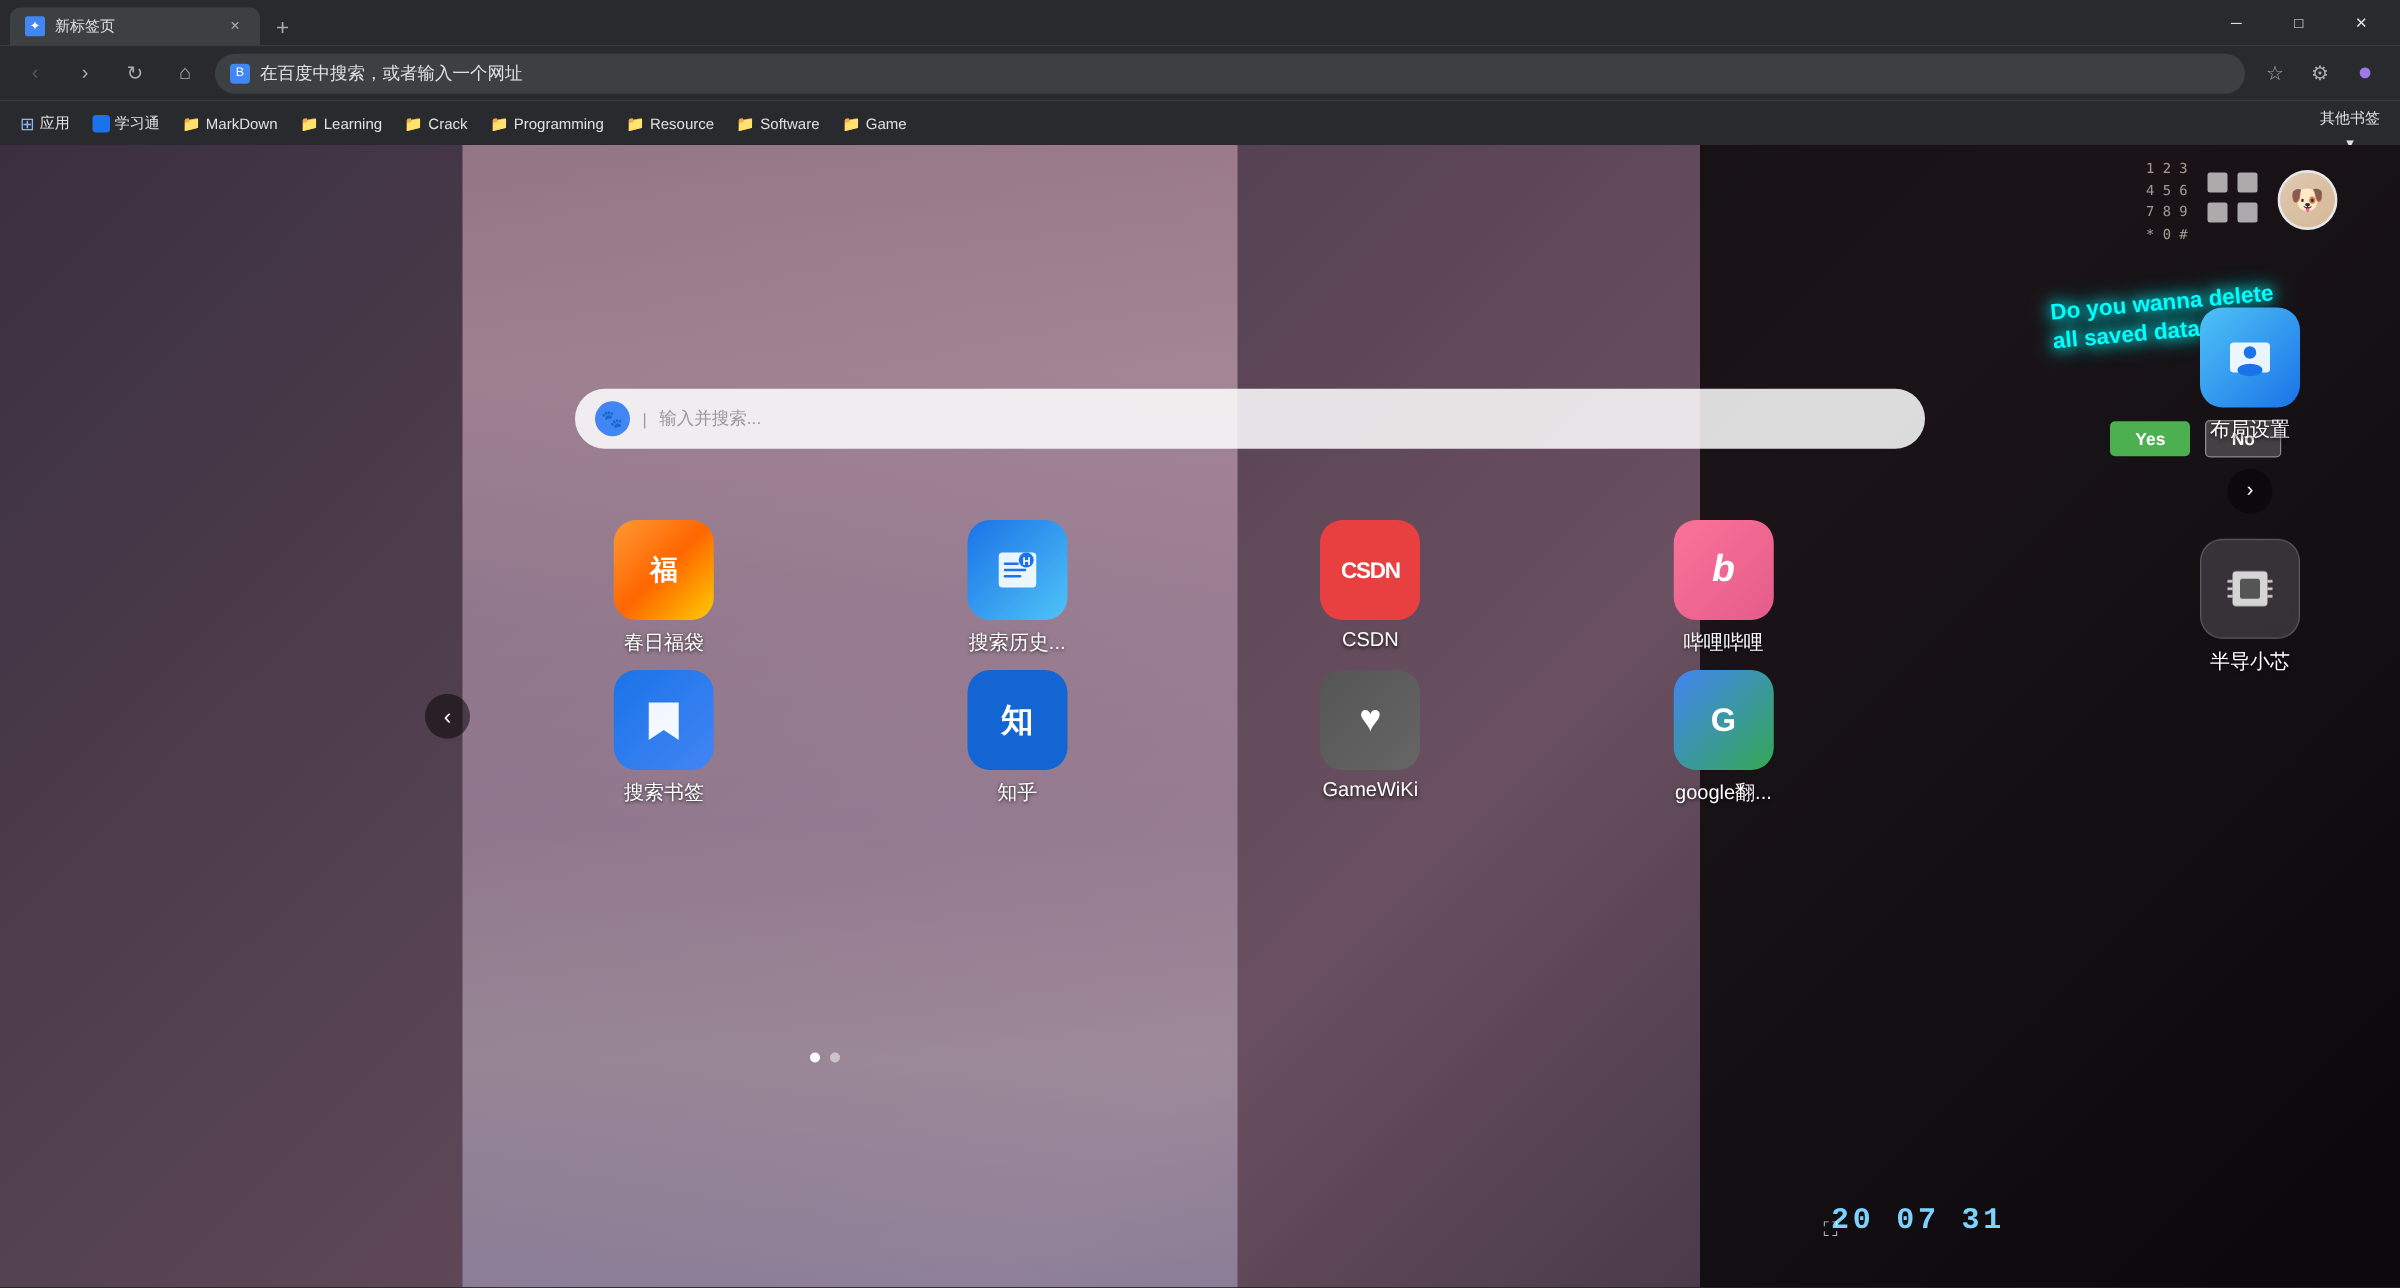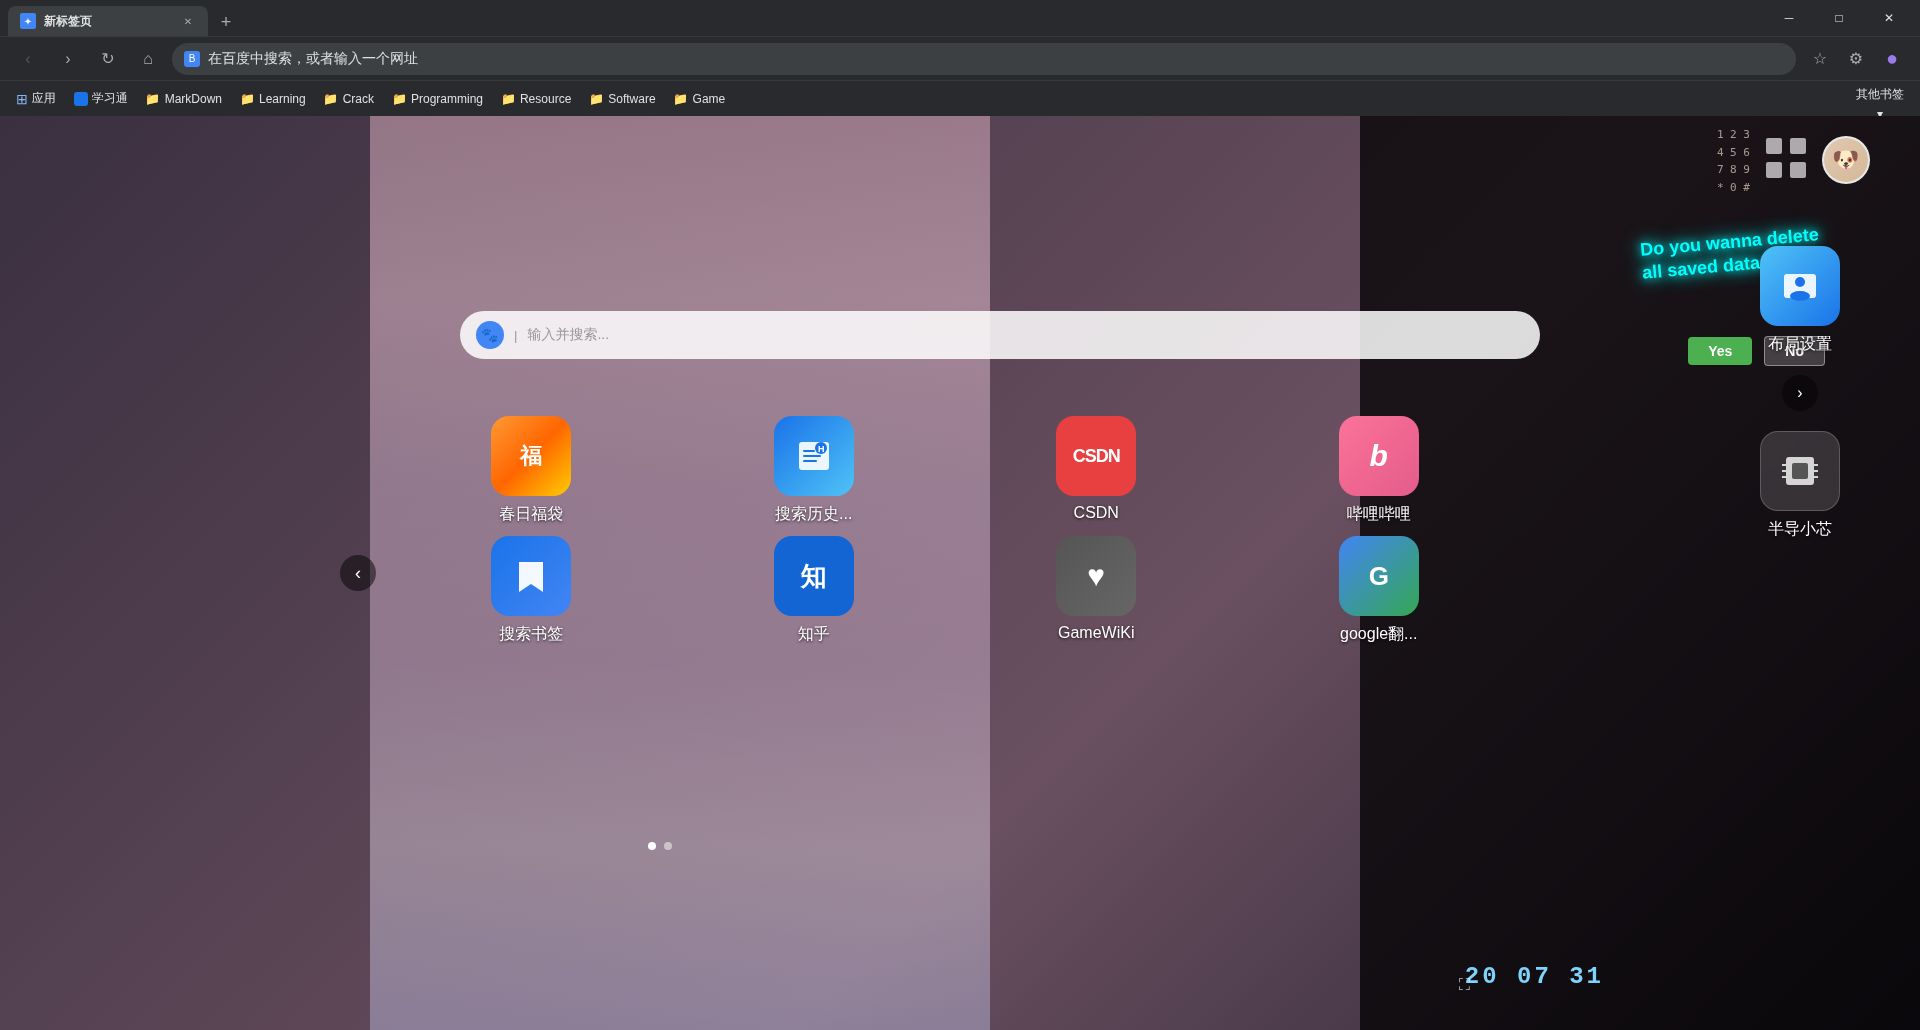--- a/index.html
+++ b/index.html
@@ -14,21 +14,21 @@
       padding: 0 8px; gap: 4px;
     }
     .tab-area { display: flex; align-items: flex-end; flex: 1; height: 100%; }
     .tab {
       height: 30px; background: #3c4043; border-radius: 8px 8px 0 0;
       display: flex; align-items: center; padding: 0 12px; gap: 8px;
       font-size: 12px; color: #e0e0e0; min-width: 200px; max-width: 240px;
       position: relative; margin-top: 6px;
     }
     .tab .favicon { width: 16px; height: 16px; background: #4285f4; border-radius: 2px; font-size: 10px; display: flex; align-items: center; justify-content: center; color: white; }
-    .tab .tab-title { flex: 1; overflow: hidden; text-overflow: ellipsis; white-space: nowrap; font-weight: bold; }
+    .tab .tab-title { flex: 1; overflow: hidden; text-overflow: ellipsis; white-space: nowrap; }
     .tab .close-btn { width: 16px; height: 16px; border-radius: 50%; display: flex; align-items: center; justify-content: center; font-size: 10px; color: #aaa; cursor: pointer; }
     .new-tab-btn { width: 28px; height: 28px; border-radius: 50%; display: flex; align-items: center; justify-content: center; color: #aaa; font-size: 18px; cursor: pointer; margin-left: 4px; }
     .window-controls { display: flex; gap: 4px; margin-left: auto; }
     .win-btn { width: 46px; height: 32px; display: flex; align-items: center; justify-content: center; color: #e0e0e0; font-size: 12px; cursor: pointer; }
 
     
     .nav-bar {
       height: 44px; background: #292a2d; display: flex; align-items: center;
       padding: 0 12px; gap: 8px; border-top: 1px solid #3a3a3a;
     }

